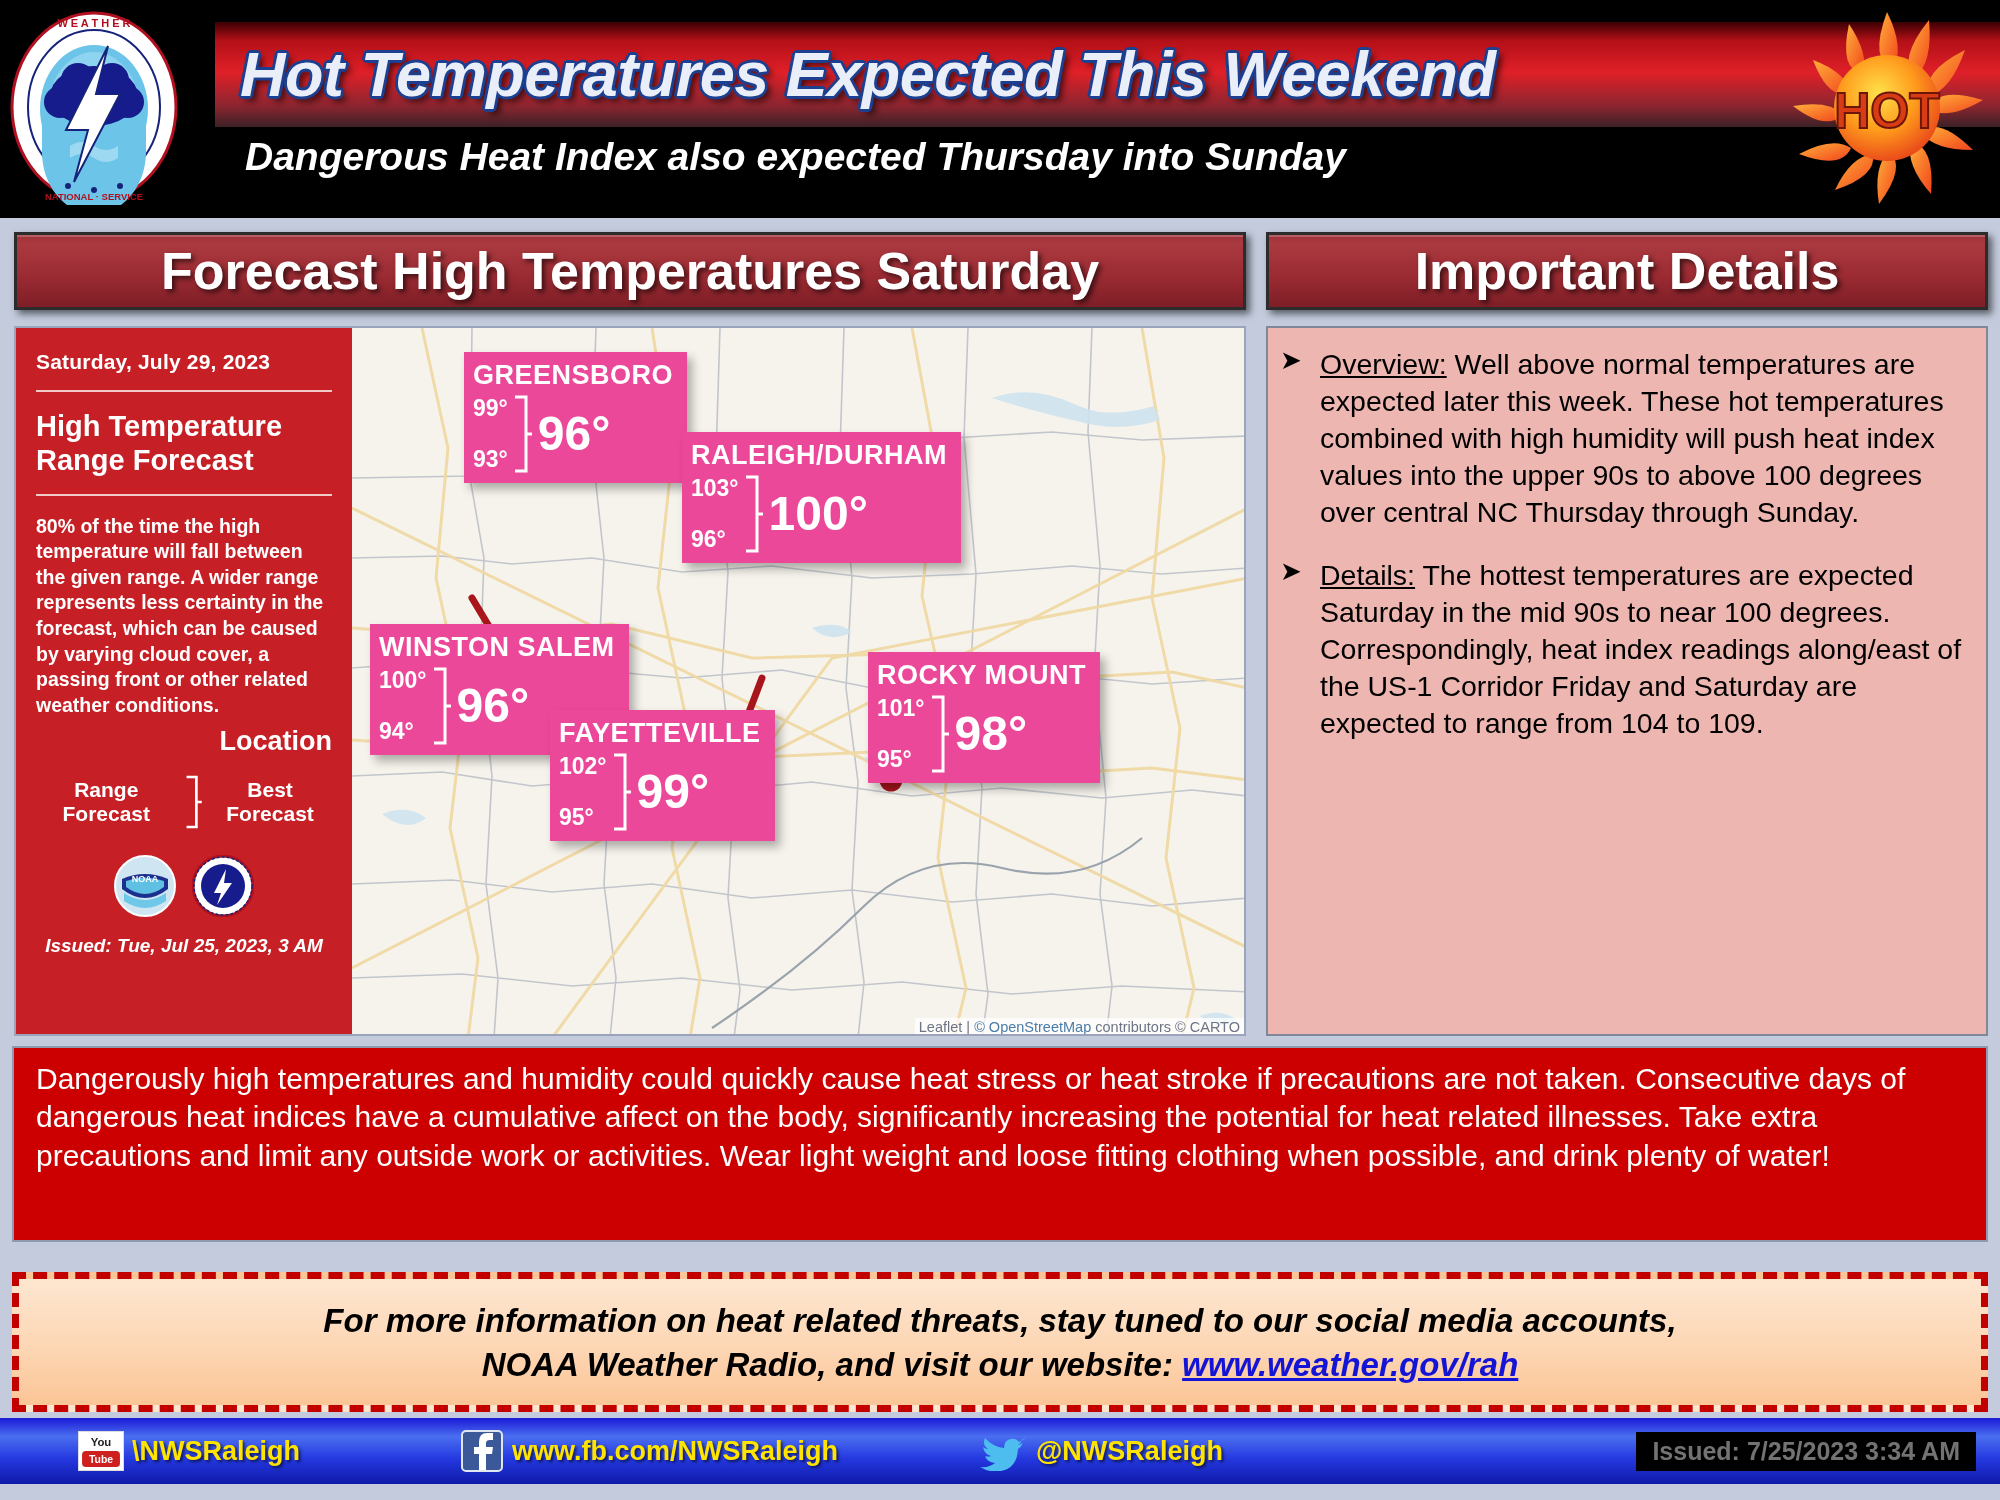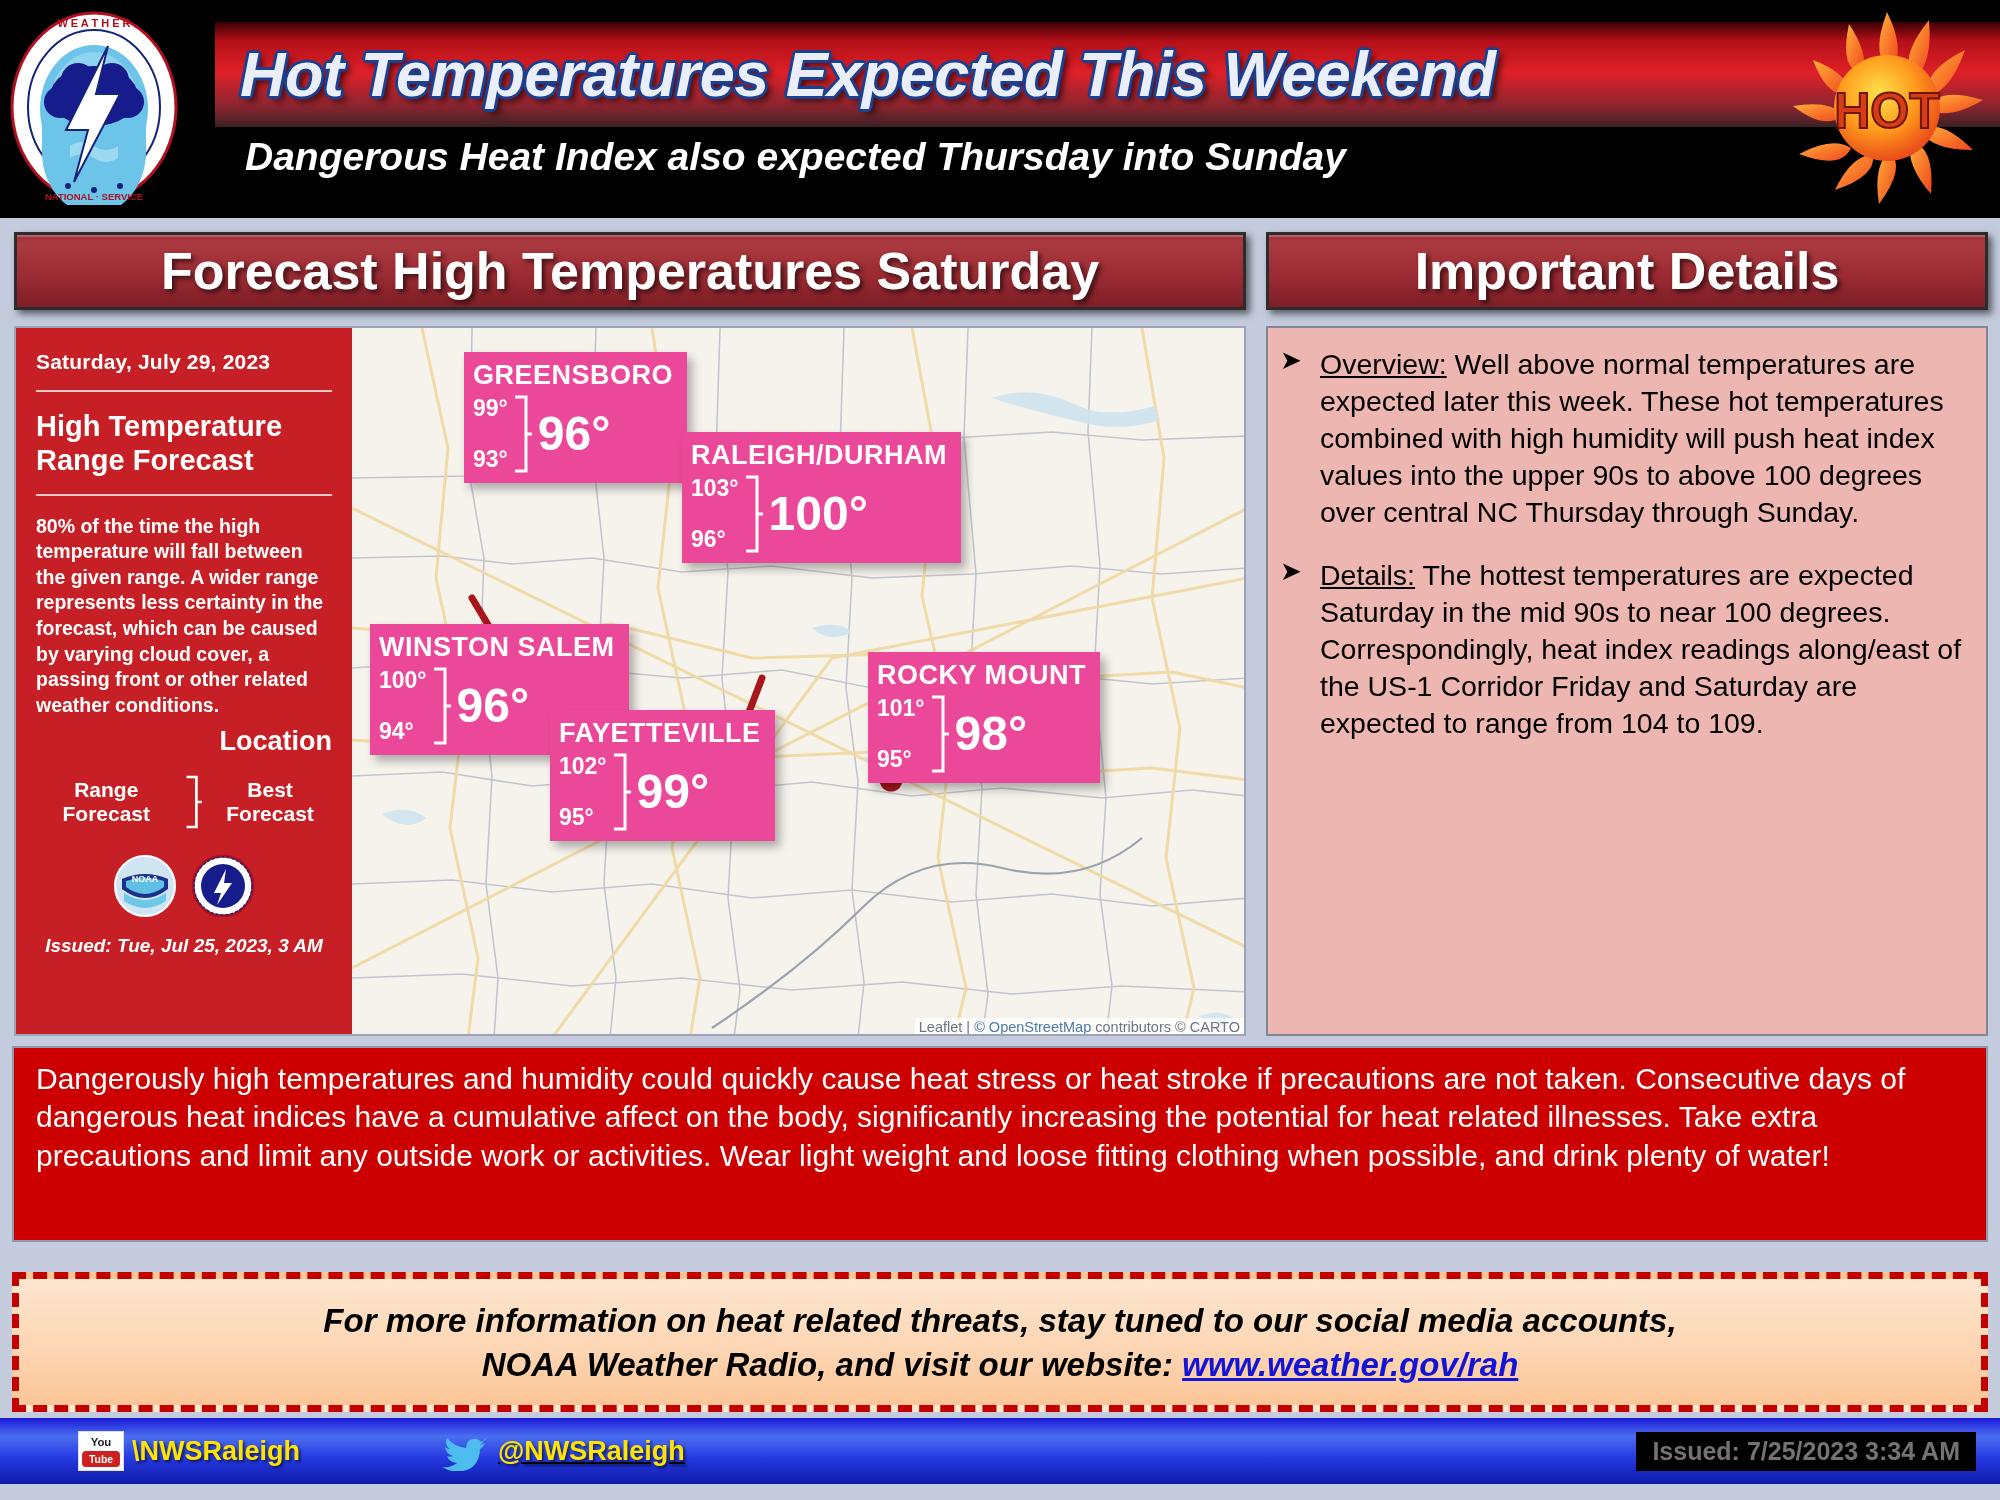--- a/index.html
+++ b/index.html
@@ -441,22 +441,31 @@
       <svg viewBox="0 0 44 38" width="42" height="36">
         <rect x="4" y="1" width="36" height="16" rx="2" fill="#fff"></rect>
         <text x="22" y="14" text-anchor="middle" font-size="12" font-weight="bold" fill="#222" font-family="Liberation Sans, sans-serif">You</text>
         <rect x="2" y="19" width="40" height="17" rx="4" fill="#cd201f"></rect>
         <text x="22" y="32" text-anchor="middle" font-size="11" font-weight="bold" fill="#fff" font-family="Liberation Sans, sans-serif">Tube</text>
       </svg>
     </div>
     <div class="lab">\NWSRaleigh</div>
   </div>
 
-
-  <div class="fitem" style="margin-left:142px;text-decoration:underline;">
+  <div class="fitem" style="margin-left:160px;">
+    <div class="fb-ico">
+      <svg viewBox="0 0 44 44" width="44" height="44">
+        <rect x="2" y="2" width="40" height="40" rx="4" fill="#3b5998" stroke="#dfe6f2" stroke-width="2"></rect>
+        <path d="M26 41 V25 h6 l1 -7 h-7 v-4 q0 -3 4 -3 h3 V4 h-6 q-8 0 -8 9 v5 h-5 l0 7 h5 v16 z" fill="#fff"></path>
+      </svg>
+    </div>
+    <div class="lab">www.fb.com/NWSRaleigh</div>
+  </div>
+
+  <div class="fitem" style="margin-left:142px;">
     <div class="tw-ico">
       <svg viewBox="0 0 48 40" width="48" height="40">
         <path d="M46 6 q-3 4 -7 5 q-3 -4 -8 -3 q-7 1 -7 9 q-11 -1 -19 -10 q-3 7 3 11 q-3 0 -5 -2 q1 7 8 9 q-3 1 -6 0 q2 6 10 7 q-6 5 -15 4 q10 6 21 4 q16 -3 17 -22 q3 -2 5 -6 q-2 1 -5 2 q3 -2 4 -5 z" fill="#4dbdf0"></path>
       </svg>
     </div>
     <div class="lab">@NWSRaleigh</div>
   </div>
 
   <div class="issued-pill">
     <span>Issued: 7/25/2023 3:34 AM</span>

